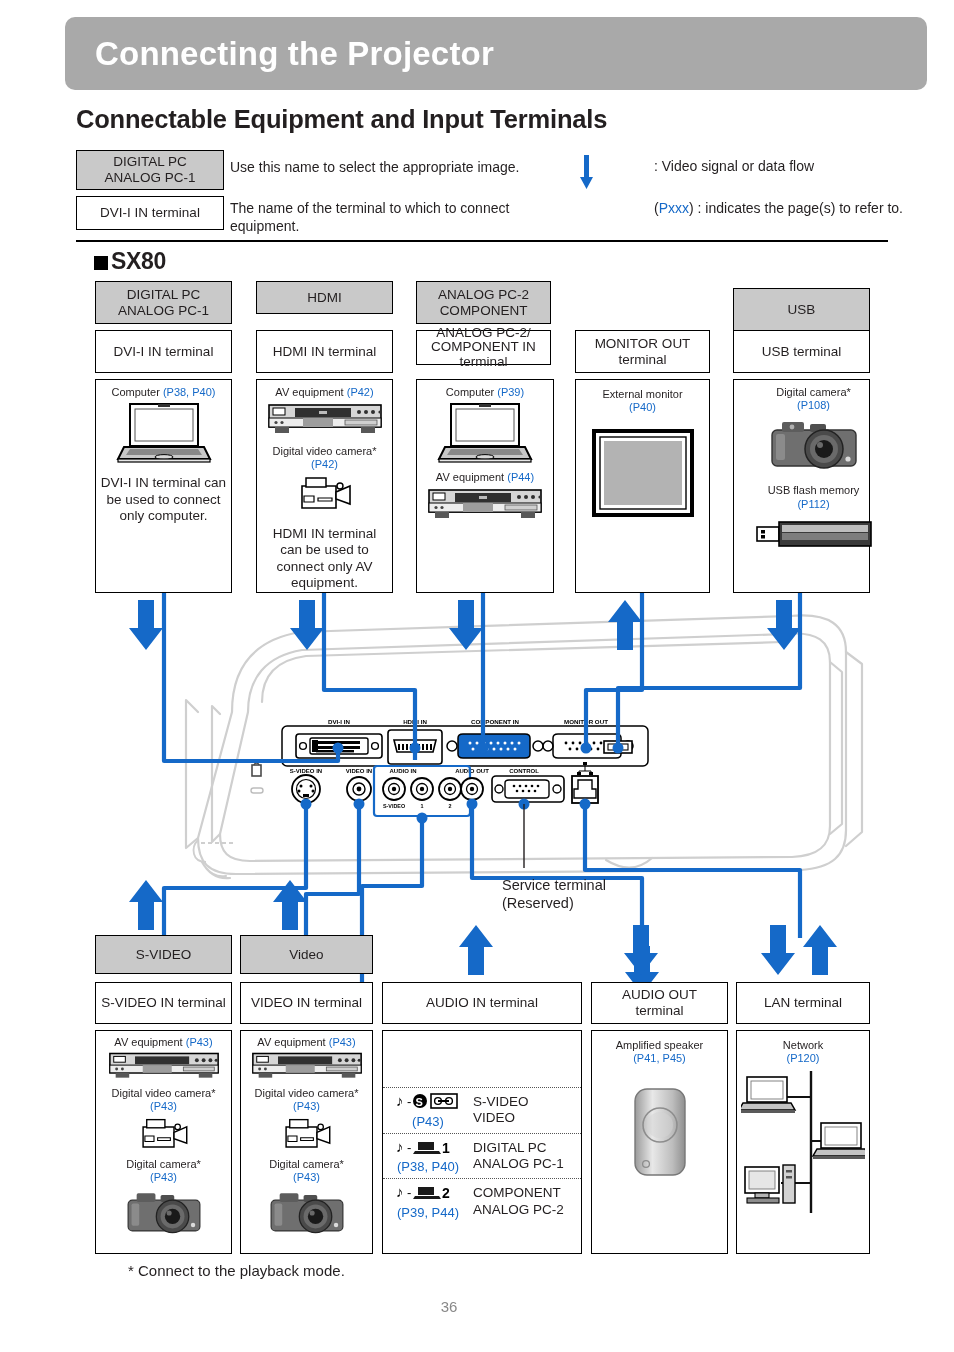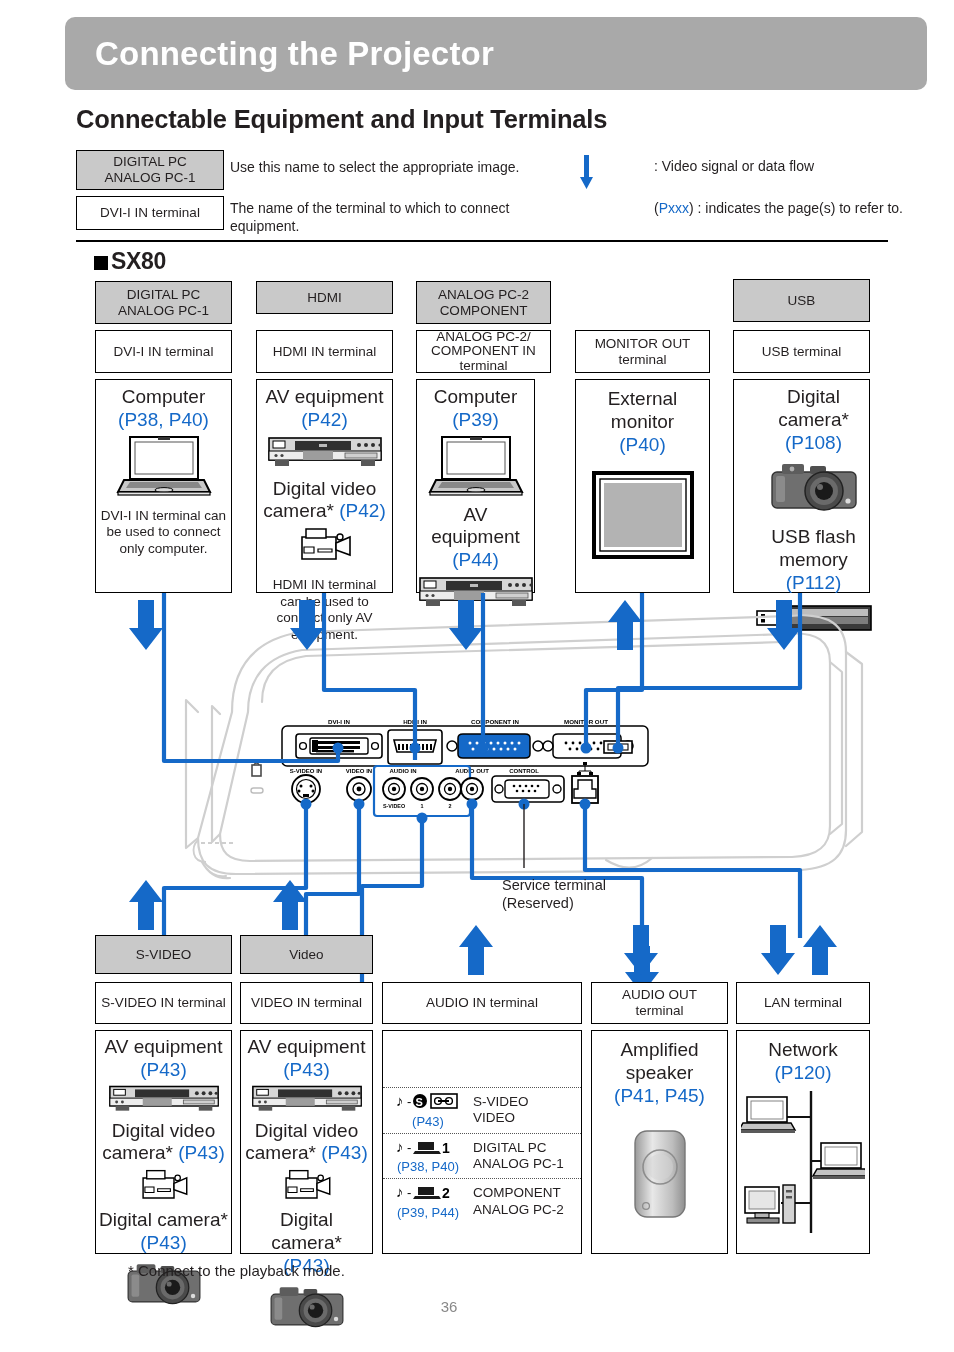--- a/index.html
+++ b/index.html
@@ -59,21 +59,21 @@
   .bx{
     position:absolute; border:1.6px solid #000; background:#fff;
     font-size:13.5px; line-height:1.16; text-align:center;
   }
   .bx.gray{ background:#c9c9c9; }
   .bx .ctr{
     position:absolute; inset:0; display:flex; align-items:center;
     justify-content:center; padding:2px;
   }
   .bx.content{ text-align:center; }
-  .cap{ font-size:19px; line-height:1.2; }
+  .cap{ font-size:11px; line-height:1.2; }
   .note{ font-size:13.5px; line-height:1.22; }
   #projector{ position:absolute; left:0; top:0; width:954px; height:1352px; }
 
   .foot-note{ position:absolute; left:92px; top:1262px; font-size:15px;margin-left:36px; }
   .pageno{ position:absolute; left:0; top:1298px; width:898px; text-align:center;
            font-size:15px; color:#888; }
 
   .stack{ display:flex; flex-direction:column; align-items:center; gap:2px; padding-top:6px; }
 </style>
 </head>
@@ -125,37 +125,37 @@
     </div>
 </div>
 <div class="bx gray" style="left:416px; top:281px; width:135px; height:43px;">
   <div class="ctr">
       <div>
     <span>ANALOG PC-2</span><br>
     <span>COMPONENT</span>
   </div>
     </div>
 </div>
-<div class="bx gray" style="left:733px; top:279px; width:137px; height:43px;">
+<div class="bx gray" style="left:733px; top:288px; width:137px; height:43px;">
   <div class="ctr">
       <span>USB</span>
     </div>
 </div>
 
 <div class="bx" style="left:95px; top:330px; width:137px; height:43px;">
   <div class="ctr">
       <span>DVI-I IN terminal</span>
     </div>
 </div>
 <div class="bx" style="left:256px; top:330px; width:137px; height:43px;">
   <div class="ctr">
       <span>HDMI IN terminal</span>
     </div>
 </div>
-<div class="bx" style="left:416px; top:330px; width:135px; height:43px;">
+<div class="bx" style="left:416px; top:330px; width:135px; height:35px;">
   <div class="ctr">
       <div style="line-height:1.08;">
     <span>ANALOG PC-2/</span><br>
     <span>COMPONENT IN</span><br>
     <span>terminal</span>
   </div>
     </div>
 </div>
 <div class="bx" style="left:575px; top:330px; width:135px; height:43px;">
   <div class="ctr">
@@ -224,21 +224,21 @@
       <path d="M44 18 L58 12 V30 L44 25 Z" fill="#fff" stroke="#000" stroke-width="1.6"></path>
       <rect x="14" y="4" width="20" height="9" fill="#fff" stroke="#000" stroke-width="1.5"></rect>
       <circle cx="48" cy="12" r="3" fill="#fff" stroke="#000" stroke-width="1.4"></circle>
       <path d="M12 22 h10 v6 h-10 z" fill="#fff" stroke="#000" stroke-width="1.2"></path>
       <path d="M26 24 h14 v3 h-14 z" fill="#fff" stroke="#000" stroke-width="1.2"></path>
     </svg>
     <div class="note" style="margin-top:6px;">HDMI IN terminal can be used to connect only AV equipment.</div>
   </div>
 </div>
 
-<div class="bx content" style="left:416px; top:379px; width:119px; height:214px;">
+<div class="bx content" style="left:416px; top:379px; width:138px; height:214px;">
   <div class="stack" style="padding:6px 4px;">
     <div class="cap">
       <span>Computer</span>
       <span class="blue">(P39)</span>
     </div>
     <svg width="96" height="64" viewBox="0 0 96 64">
       <rect x="14" y="3" width="68" height="42" fill="#fff" stroke="#000" stroke-width="2"></rect>
       <rect x="19" y="8" width="58" height="32" fill="#fff" stroke="#555" stroke-width="1"></rect>
       <rect x="42" y="3" width="12" height="3" fill="#333"></rect>
       <path d="M8 46 H88 L94 58 H2 Z" fill="#c8c8c8" stroke="#000" stroke-width="2"></path>

